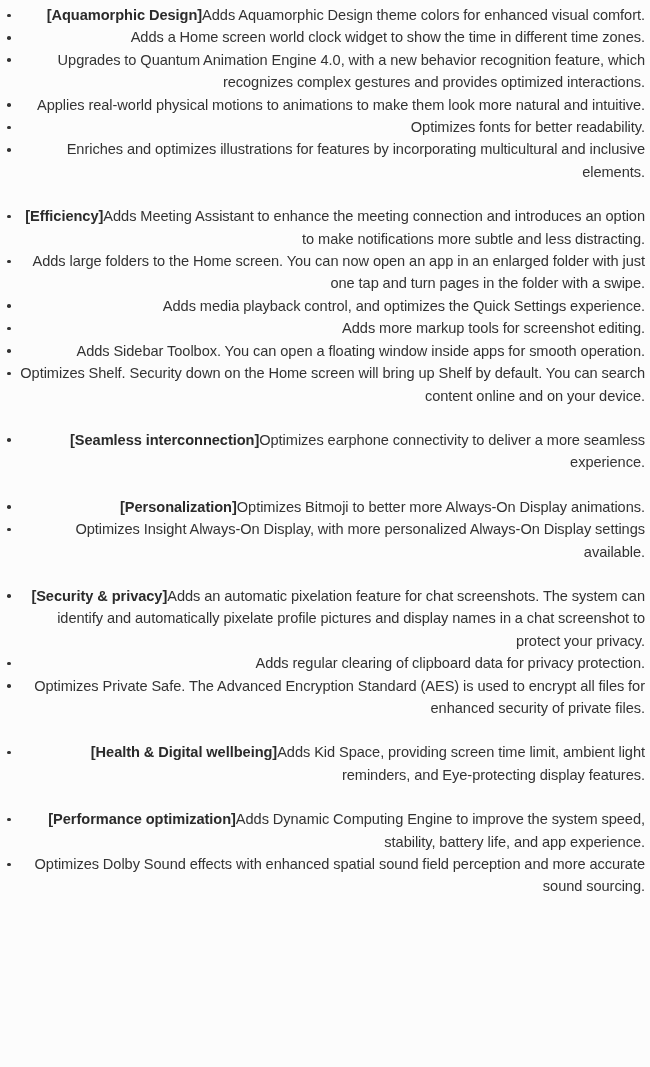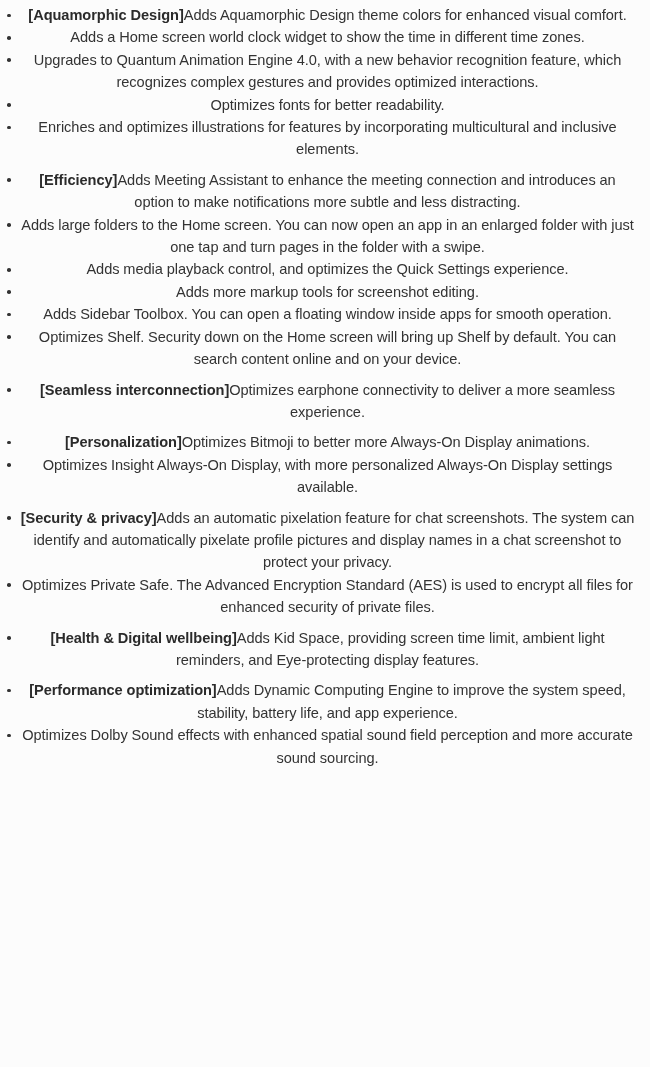--- a/index.html
+++ b/index.html
@@ -19,36 +19,36 @@
   #release-notes {
     width: 650px;
     box-sizing: border-box;
     padding: 4px 0 0 0;
   }
   .section {
     margin: 0;
     padding: 0;
   }
   .section + .section {
-    margin-top: 8px;
+    margin-top: 22px;
   }
   ul.bullet-list {
     list-style: none;
     margin: 0;
     padding: 0;
   }
   li.bullet-item {
     position: relative;
     padding-left: 19px;
-    padding-right: 14px;
+    padding-right: 5px;
     margin: 0;
     font-size: 14.6px;
     line-height: 22.4px;
     color: #333333;
-    text-align: center;
+    text-align: right;
     letter-spacing: -0.05px;
     word-spacing: -0.1px;
   }
   li.bullet-item::before {
     content: "";
     position: absolute;
     left: 7px;
     top: 9.5px;
     width: 3.6px;
     height: 3.6px;
@@ -65,20 +65,21 @@
 </style>
 </head>
 <body>
 
 <div id="release-notes">
     <div class="section">
       <ul class="bullet-list">
         <li class="bullet-item"><span class="cat-label">[Aquamorphic Design]</span><span class="body-text">Adds Aquamorphic Design theme colors for enhanced visual comfort.</span></li>
         <li class="bullet-item"><span class="body-text">Adds a Home screen world clock widget to show the time in different time zones.</span></li>
         <li class="bullet-item"><span class="body-text">Upgrades to Quantum Animation Engine 4.0, with a new behavior recognition feature, which recognizes complex gestures and provides optimized interactions.</span></li>
+        <li class="bullet-item"><span class="body-text">Applies real-world physical motions to animations to make them look more natural and intuitive.</span></li>
         <li class="bullet-item"><span class="body-text">Optimizes fonts for better readability.</span></li>
         <li class="bullet-item"><span class="body-text">Enriches and optimizes illustrations for features by incorporating multicultural and inclusive elements.</span></li>
       </ul>
     </div>
     <div class="section">
       <ul class="bullet-list">
         <li class="bullet-item"><span class="cat-label">[Efficiency]</span><span class="body-text">Adds Meeting Assistant to enhance the meeting connection and introduces an option to make notifications more subtle and less distracting.</span></li>
         <li class="bullet-item"><span class="body-text">Adds large folders to the Home screen. You can now open an app in an enlarged folder with just one tap and turn pages in the folder with a swipe.</span></li>
         <li class="bullet-item"><span class="body-text">Adds media playback control, and optimizes the Quick Settings experience.</span></li>
         <li class="bullet-item"><span class="body-text">Adds more markup tools for screenshot editing.</span></li>
@@ -93,20 +94,21 @@
     </div>
     <div class="section">
       <ul class="bullet-list">
         <li class="bullet-item"><span class="cat-label">[Personalization]</span><span class="body-text">Optimizes Bitmoji to better more Always-On Display animations.</span></li>
         <li class="bullet-item"><span class="body-text">Optimizes Insight Always-On Display, with more personalized Always-On Display settings available.</span></li>
       </ul>
     </div>
     <div class="section">
       <ul class="bullet-list">
         <li class="bullet-item"><span class="cat-label">[Security &amp; privacy]</span><span class="body-text">Adds an automatic pixelation feature for chat screenshots. The system can identify and automatically pixelate profile pictures and display names in a chat screenshot to protect your privacy.</span></li>
+        <li class="bullet-item"><span class="body-text">Adds regular clearing of clipboard data for privacy protection.</span></li>
         <li class="bullet-item"><span class="body-text">Optimizes Private Safe. The Advanced Encryption Standard (AES) is used to encrypt all files for enhanced security of private files.</span></li>
       </ul>
     </div>
     <div class="section">
       <ul class="bullet-list">
         <li class="bullet-item"><span class="cat-label">[Health &amp; Digital wellbeing]</span><span class="body-text">Adds Kid Space, providing screen time limit, ambient light reminders, and Eye-protecting display features.</span></li>
       </ul>
     </div>
     <div class="section">
       <ul class="bullet-list">

